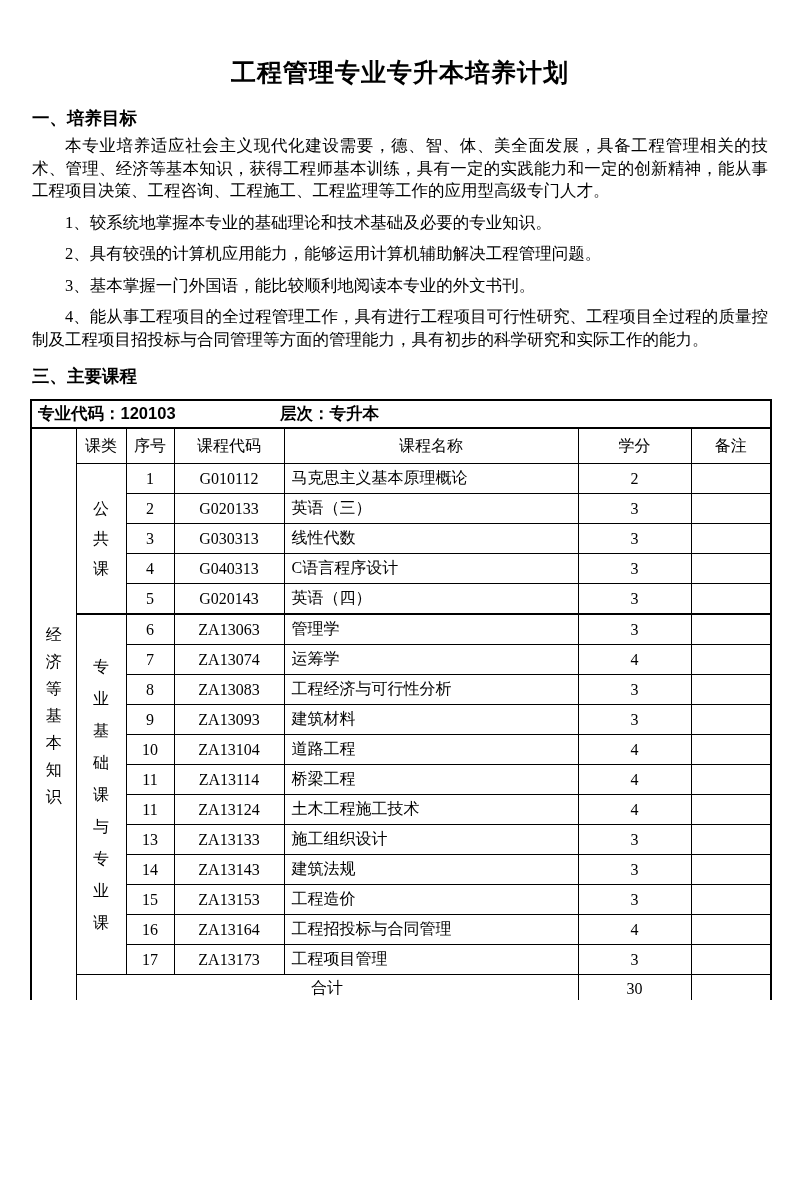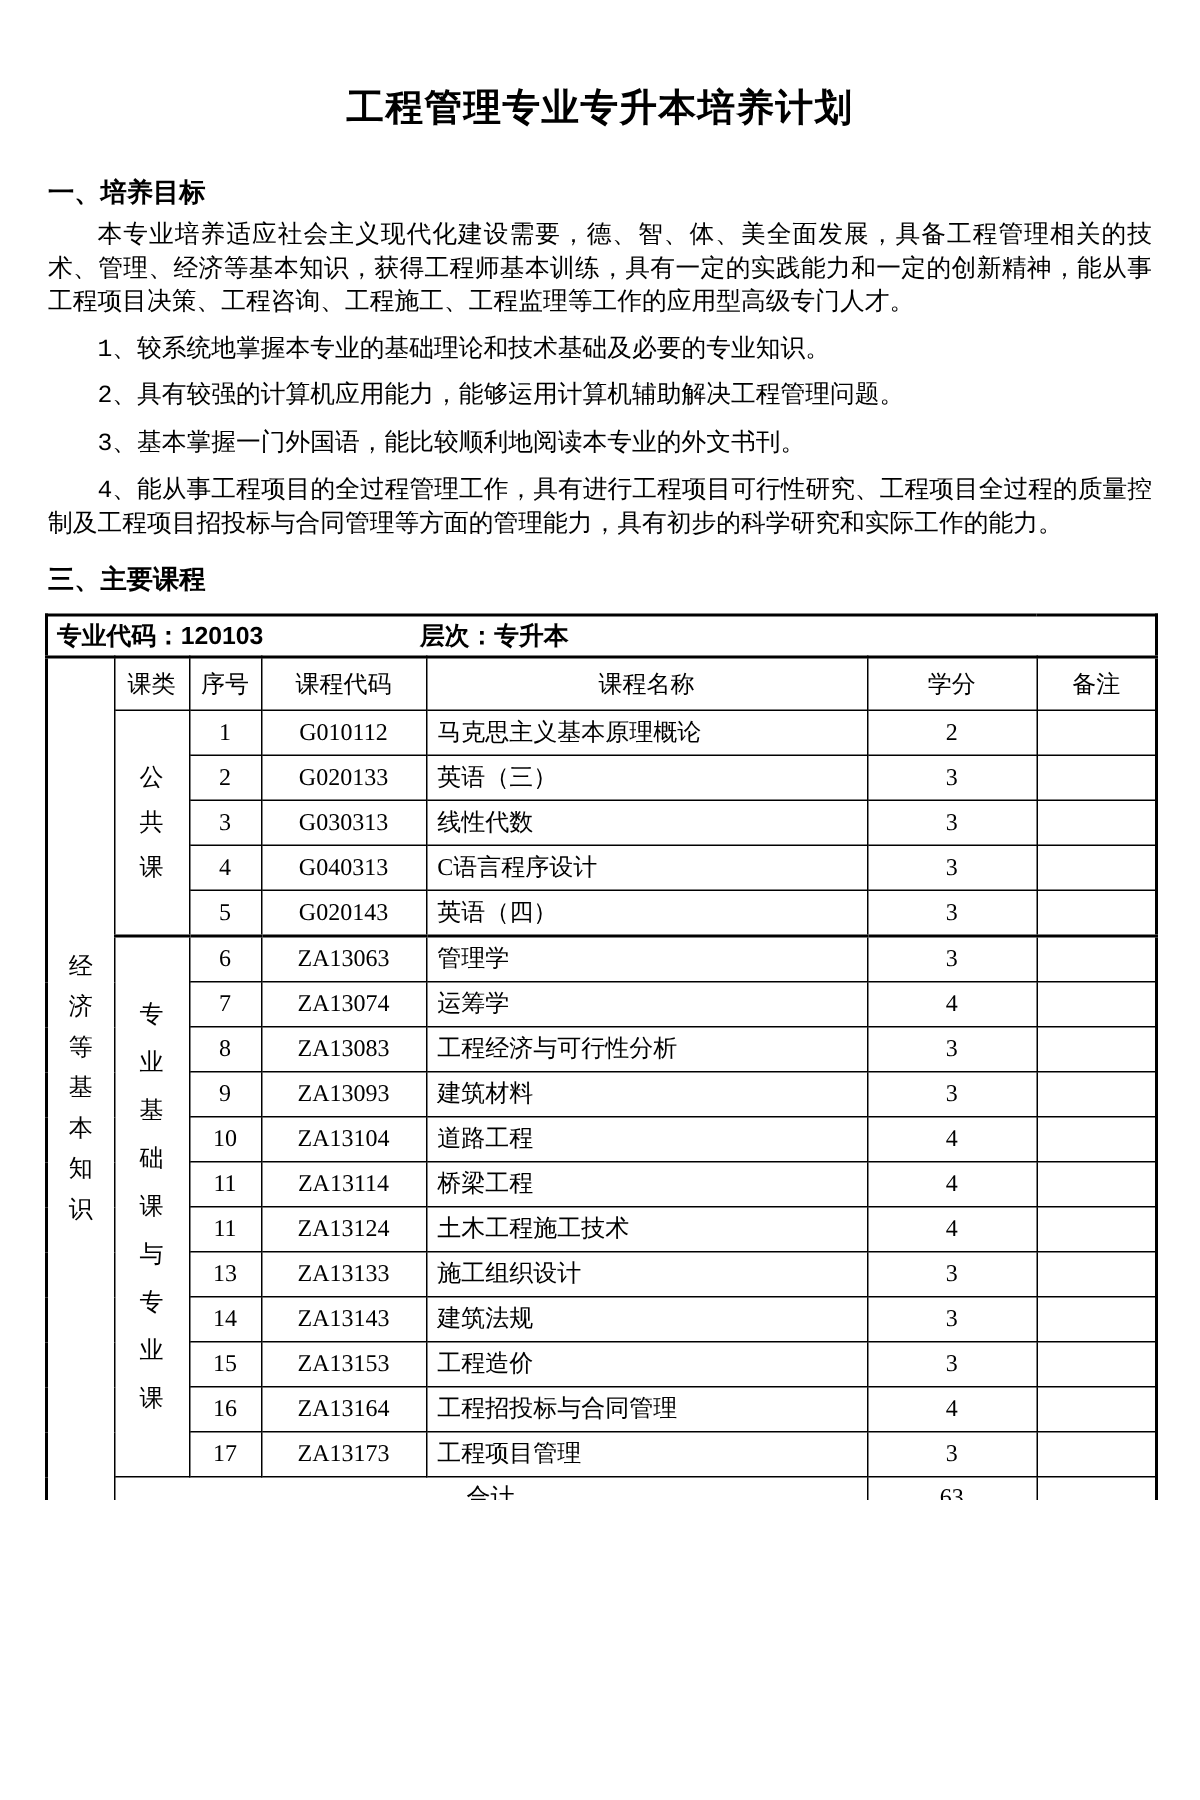--- a/index.html
+++ b/index.html
@@ -6,28 +6,28 @@
   body{width:800px;height:1200px;background:#ffffff;color:#000;
        font-family:"Liberation Serif","DejaVu Serif",serif;}
   .page{position:relative;width:800px;height:1000px;overflow:hidden;}
 
   .doc-title{margin:56px 0 0 0;text-align:center;
              font-family:"Liberation Sans","DejaVu Sans",sans-serif;
              font-weight:bold;font-size:25px;line-height:32px;letter-spacing:1px;}
 
   .sec-heading{margin:0 32px;font-family:"Liberation Sans","DejaVu Sans",sans-serif;
                font-weight:bold;font-size:17.5px;line-height:24px;}
-  .h1x{margin-top:28px;}
+  .h1x{margin-top:18px;}
   .h2x{margin-top:12px;}
   .h3x{margin-top:13px;}
 
   .body-par{margin:5px 32px 0 32px;font-size:16.5px;line-height:22.5px;
             text-align:justify;text-indent:2em;}
   .req-item{margin:9px 32px 0 32px;font-size:16.5px;line-height:22.5px;
-            text-align:justify;text-indent:2em;font-family:Liberation Mono, monospace;}
+            text-align:justify;text-indent:2em;}
 
   .tbl-wrap{margin:11px 30px 0 30px;}
   table{border-collapse:collapse;table-layout:fixed;width:740px;
         border:2px solid #000;}
   td{border:1px solid #000;font-size:16px;text-align:center;
      padding:0;vertical-align:middle;overflow:hidden;}
 
   tr.meta-row td{height:26px;border-bottom:2px solid #000;text-align:left;
      font-family:"Liberation Sans","DejaVu Sans",sans-serif;font-weight:bold;
      font-size:16.5px;padding-left:6px;}
@@ -213,20 +213,20 @@
     <tr class="course-row">
       <td>17</td>
       <td>ZA13173</td>
       <td class="name-cell">工程项目管理</td>
       <td>3</td>
       <td></td>
     </tr>
 
     <tr class="total-row">
       <td colspan="4">合计</td>
-      <td>63</td>
+      <td>30</td>
       <td></td>
     </tr>
   </tbody>
       </table>
   </div>
 
 </div>
 
 </body></html>

